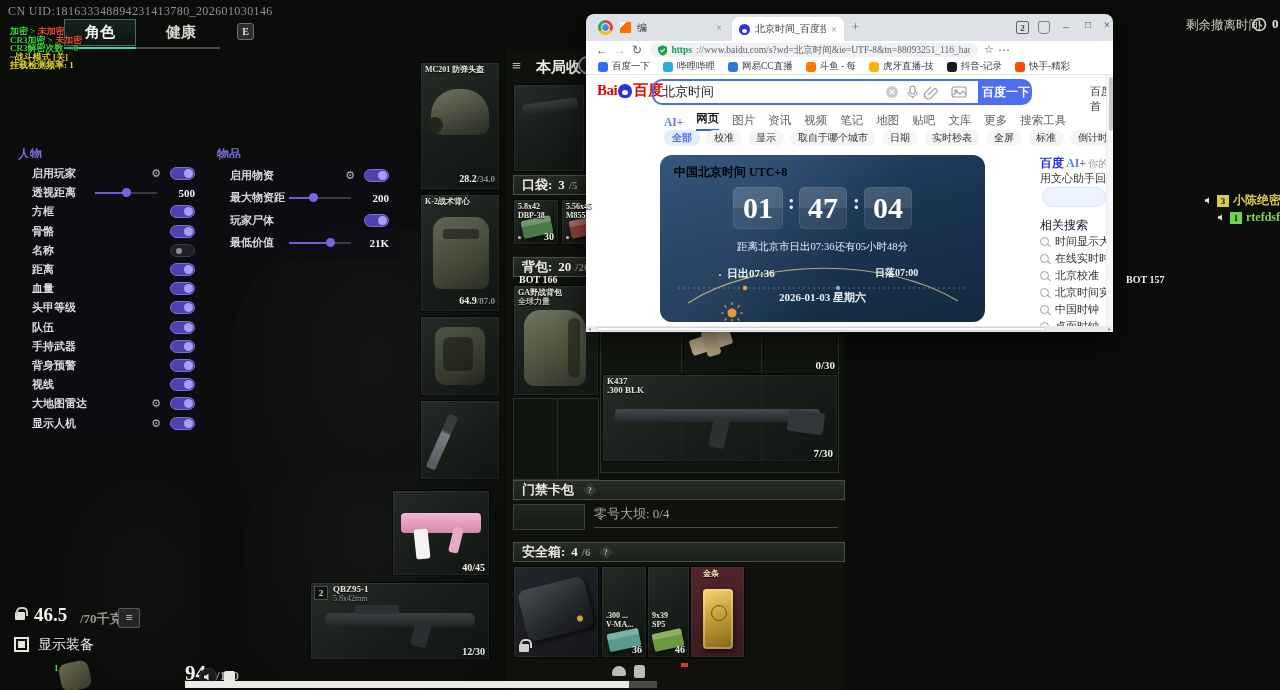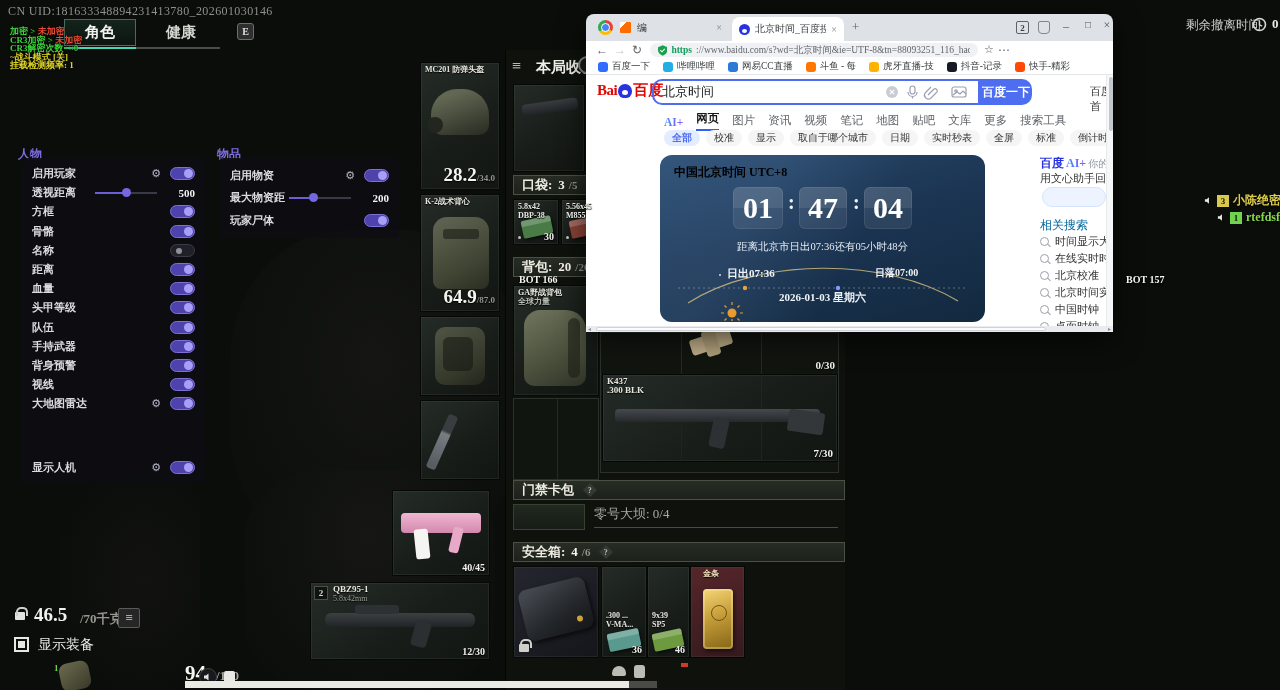--- a/index.html
+++ b/index.html
@@ -45,21 +45,21 @@
 .hbar{position:absolute;height:20px;background:linear-gradient(180deg,#272c24,#1c211b);border:1px solid #4a5144;display:flex;align-items:center;padding:0 8px;gap:4px}
 .h-label{font-size:13px;font-weight:bold;color:#ecebe2}
 .h-count{font-size:13px;font-weight:bold;color:#f6f4ec;margin-left:2px}
 .h-max{font-size:11px;color:#8f938a;font-weight:bold}
 .q{width:10px;height:10px;background:#343a33;transform:rotate(45deg);display:flex;align-items:center;justify-content:center;margin-left:7px;flex:none}
 .q>span{transform:rotate(-45deg);font-size:8px;color:#b8bbb4;font-weight:bold}
 .cell{position:absolute;background:linear-gradient(145deg,#252c27 0%,#181d19 55%,#121613 100%);border:1px solid #060807;box-shadow:inset 0 0 0 1px rgba(80,90,78,.22)}
 .ilab{position:absolute;top:2px;left:4px;font-size:8px;line-height:9px;color:#e7e7df;text-shadow:0 1px 1px #000;font-weight:bold;z-index:3}
 .icnt{position:absolute;right:4px;bottom:2px;font-size:10px;font-weight:bold;color:#f2f2ec;text-shadow:0 1px 1px #000;z-index:3}
 .dur{position:absolute;right:4px;bottom:3px;text-shadow:0 1px 1px #000;z-index:3}
-.dur b{font-size:19px;color:#f6f6f0}.dur span{font-size:9px;color:#93968e;font-weight:bold}
+.dur b{font-size:10px;color:#f6f6f0}.dur span{font-size:9px;color:#93968e;font-weight:bold}
 .dot{position:absolute;left:4px;bottom:5px;width:3px;height:3px;border-radius:50%;background:#b8bbb4;z-index:3}
 .gridlines{position:absolute;background:#11150f;border:1px solid #2a302a}
 .vline{position:absolute;width:1px;background:#242b24;top:0;bottom:0}
 .hline{position:absolute;height:1px;background:#242b24;left:0;right:0}
 .slot{position:absolute;background:linear-gradient(180deg,#20281f,#171d16);border:1px solid #38402f}
 .botname{position:absolute;font-size:10px;font-weight:bold;color:#f4f4f0;text-shadow:0 1px 2px #000;z-index:6}
 
 
 .helm{position:absolute;left:10px;top:26px;width:58px;height:46px;background:linear-gradient(160deg,#626753 20%,#3c4134 70%,#272b22);border-radius:26px 26px 10px 12px}
 .helm::after{content:"";position:absolute;left:-4px;bottom:2px;width:16px;height:16px;border-radius:50%;background:#23261e}
@@ -183,21 +183,21 @@
 .csub{position:absolute;left:0;top:85px;width:100%;text-align:center;font-size:10.5px;color:#e6edf4}
 .sunrise{position:absolute;left:67px;top:111px;font-size:11px;color:#f0f4f8;font-weight:bold}
 .sunset{position:absolute;left:215px;top:111px;font-size:10px;color:#f0f4f8;font-weight:bold}
 .cdate{position:absolute;left:0;top:135px;width:100%;text-align:center;font-size:11px;color:#eef3f8;font-weight:bold}
 .ailogo{position:absolute;left:454px;top:80px;display:flex;align-items:baseline;gap:2px;white-space:nowrap}
 .ai-bd{font-size:12px;font-weight:bold;color:#2932e1}
 .ai-ai{font-size:12px;font-weight:bold;background:linear-gradient(90deg,#3f8bfd,#8a5cff);-webkit-background-clip:text;background-clip:text;color:transparent}
 .ai-tail{font-size:10px;color:#9195a3}
 .assist{position:absolute;left:454px;top:96px;font-size:11px;color:#333;white-space:nowrap}
 .aipill{position:absolute;left:456px;top:112px;width:64px;height:20px;background:#eef4ff;border:1px solid #d6e4ff;border-radius:10px}
-.reltitle{position:absolute;left:454px;top:142px;font-size:12px;color:#0369a1}
+.reltitle{position:absolute;left:454px;top:142px;font-size:12px;color:#0f172a}
 #rel{position:absolute;left:454px;top:158px}
 .reli{display:flex;align-items:center;height:17px;gap:6px;white-space:nowrap}
 .qr{width:9px;height:9px;border:1.3px solid #9ca0ab;border-radius:50%;position:relative;flex:none}
 .qr::after{content:"";position:absolute;width:4px;height:1.3px;background:#9ca0ab;right:-3px;bottom:-1px;transform:rotate(45deg)}
 .relt{font-size:11px;color:#333}
 .vscroll{position:absolute;left:520px;top:61px;width:7px;height:251px;background:#f6f7f8;border-left:1px solid #e8eaec}
 .vthumb{position:absolute;left:1.5px;top:2px;width:4px;height:54px;background:#c4c7cc;border-radius:2px}
 .hscroll{position:absolute;left:0;top:312px;width:527px;height:6px;background:#e9ebee}
 .hthumb{position:absolute;left:10px;top:1px;width:450px;height:4px;background:#fbfbfc;border:1px solid #cfd3d9;border-radius:2px}
 .harrow{position:absolute;top:-1px;font-size:6px;color:#8a8f98}
@@ -667,21 +667,21 @@
       </div>
       <div class="crow" style="height: 19.2px;">
         <span class="lbl">视线</span>
         <div class="tgl on"></div>
       </div>
       <div class="crow" style="height: 19.2px;">
         <span class="lbl">大地图雷达</span>
         <span class="gear">⚙</span>
         <div class="tgl on"></div>
       </div>
-      <div class="crow" style="height: 19.2px; margin-top: 44px;">
+      <div class="crow" style="height: 19.2px;">
         <span class="lbl">显示人机</span>
         <span class="gear">⚙</span>
         <div class="tgl on"></div>
       </div>
     </div>
     <div class="ptitle" style="left: 217px; top: 146px;">物品</div>
     <div class="cpanel" style="left: 220px; top: 158px; width: 179px;">
       <div class="crow" style="height: 22.5px;">
         <span class="lbl">启用物资</span>
         <span class="gear">⚙</span>
@@ -692,14 +692,22 @@
         <div class="sld">
           <div class="fill" style="width: 38%;"></div>
           <div class="knob" style="left: 38%;"></div>
         </div>
         <span class="sval">200</span>
       </div>
       <div class="crow" style="height: 22.5px;">
         <span class="lbl">玩家尸体</span>
         <div class="tgl on"></div>
       </div>
+      <div class="crow" style="height: 22.5px;">
+        <span class="lbl">最低价值</span>
+        <div class="sld">
+          <div class="fill" style="width: 66%;"></div>
+          <div class="knob" style="left: 66%;"></div>
+        </div>
+        <span class="sval">21K</span>
+      </div>
     </div>
   </div>
 
 </body></html>

